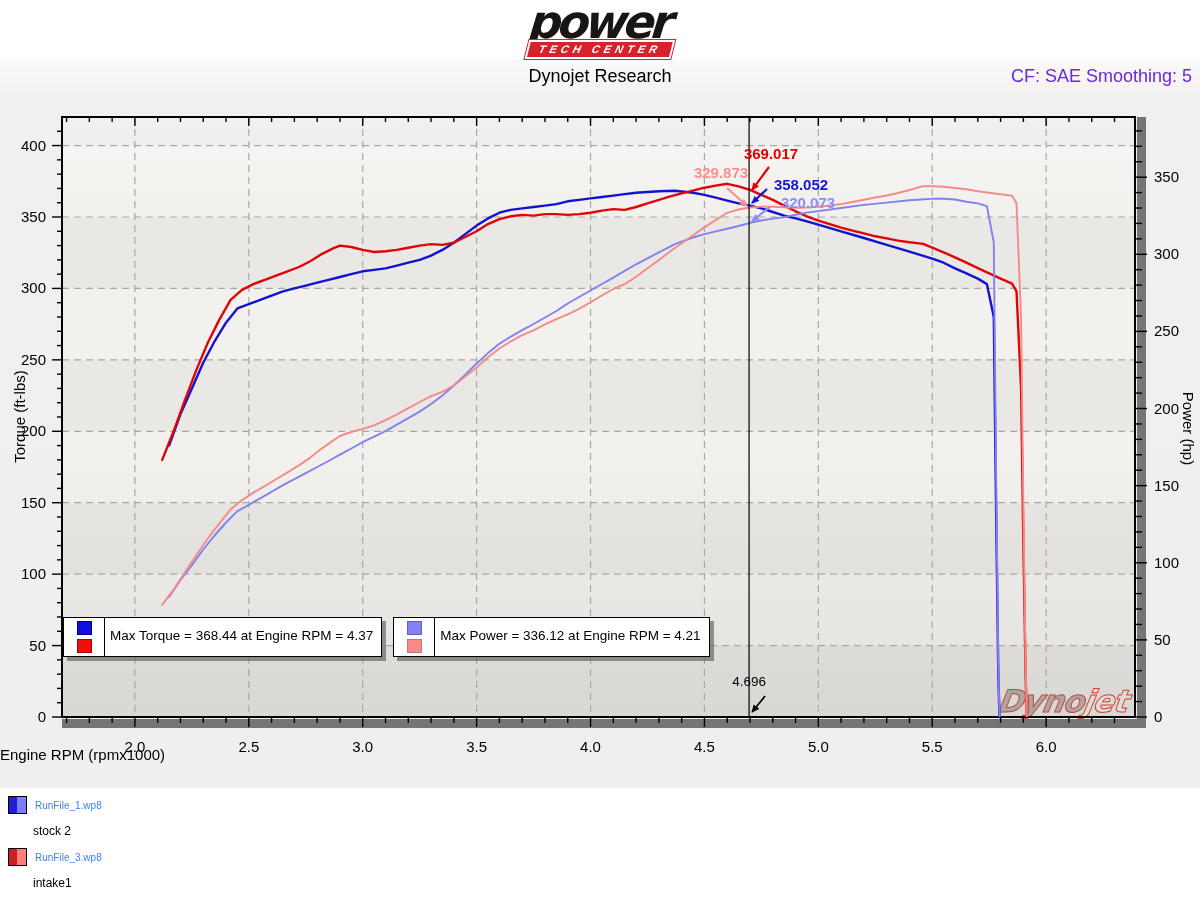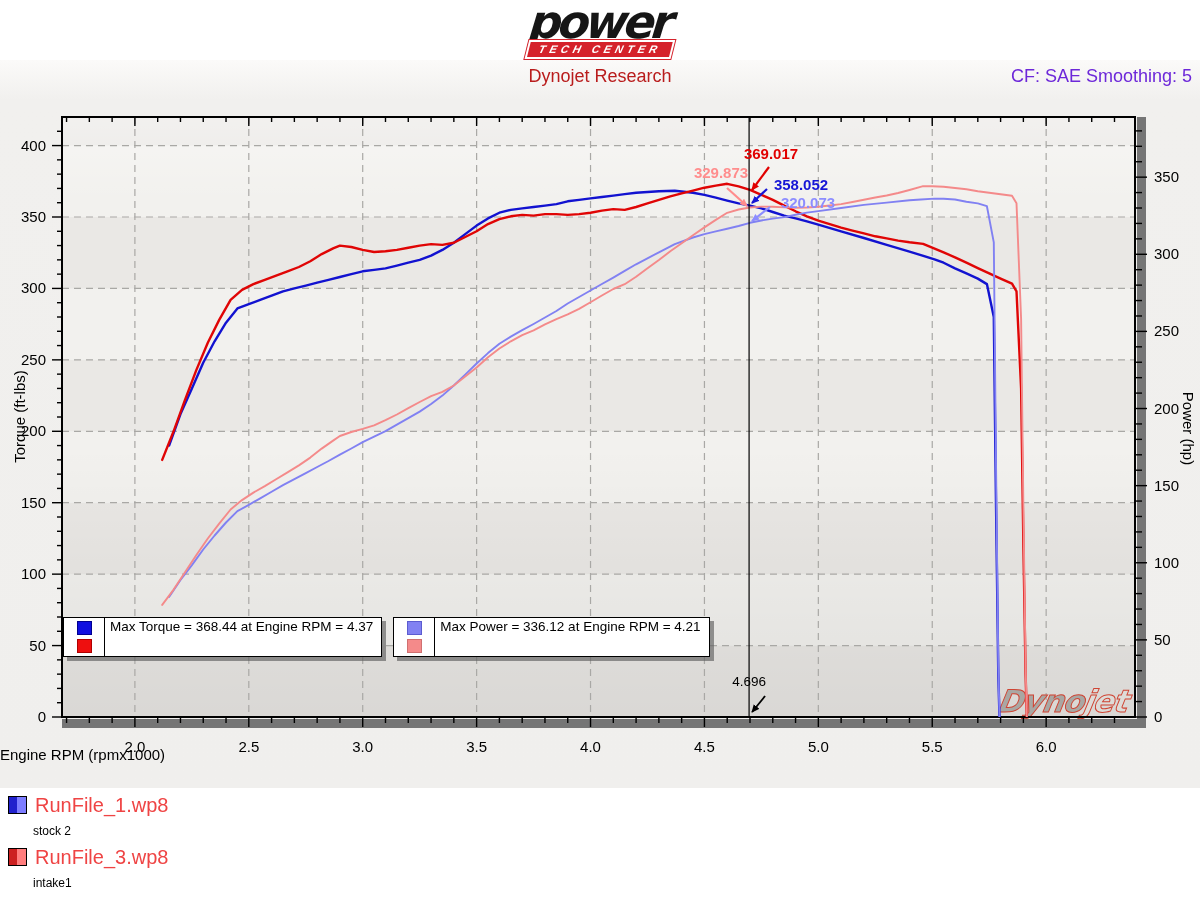--- a/index.html
+++ b/index.html
@@ -11,41 +11,41 @@
   .logo{position:absolute;top:4px;left:50%;transform:translateX(-50%);
         display:flex;flex-direction:column;align-items:center;z-index:5;}
   .logo-word{font-family:"DejaVu Sans",sans-serif;font-style:italic;font-weight:bold;
         font-size:46px;line-height:0.82;letter-spacing:-4px;color:#161616;transform:skewX(-6deg);}
   .logo-band{margin-top:-2px;background:#d5222b;border:2px solid #ffffff;
         box-shadow:0 0 0 1px #d5222b;transform:skewX(-14deg);
         font-style:italic;font-weight:bold;font-size:11px;letter-spacing:4px;color:#ffffff;
         padding:1px 10px 2px 10px;}
   .header-strip{position:absolute;left:0;top:62px;width:1200px;height:32px;z-index:5;}
   .report-title{position:absolute;left:0;top:4px;width:1200px;text-align:center;
-        font-size:18px;color:#b91c1c;}
+        font-size:18px;color:#000000;}
   .cf-label{position:absolute;right:8px;top:4px;font-size:18px;color:#6d28d9;}
   
   .axis-title{position:absolute;font-size:15px;color:#000;z-index:4;}
   .axis-y-left{left:-36px;top:408px;transform:rotate(-90deg);transform-origin:center;width:110px;text-align:center;}
   .axis-y-right{right:-33px;top:420px;transform:rotate(90deg);transform-origin:center;width:90px;text-align:center;}
   .axis-x{left:0;top:746px;width:1200px;}
   
   .legend{position:absolute;left:63px;top:617px;display:flex;gap:11px;z-index:6;}
   .legend-box{background:#ffffff;border:1px solid #000;height:38px;display:flex;
         box-shadow:4px 4px 0 rgba(95,95,95,0.65);}
   .legend-swatch-col{width:40px;border-right:1px solid #000;display:flex;flex-direction:column;
         align-items:center;justify-content:space-evenly;}
   .legend-swatch{width:13px;height:12px;border:1px solid #000;}
-  .legend-text-col{display:flex;flex-direction:column;justify-content:flex-start;padding:0 8px 0 5px;}
+  .legend-text-col{display:flex;flex-direction:column;justify-content:flex-end;padding:0 8px 12px 5px;}
   .legend-text{font-size:13.5px;color:#000;white-space:nowrap;line-height:17px;}
   
   .files{position:absolute;left:8px;top:792px;z-index:5;}
   .file-row{display:flex;align-items:center;height:26px;}
   .file-swatch{width:17px;height:16px;border:1px solid #000;margin-right:8px;}
-  .file-name{font-size:20px;color:#ef4444;}
+  .file-name{font-size:10px;color:#3b82f6;}
   .file-note{font-size:12px;color:#000;margin-left:25px;height:26px;line-height:26px;}
   svg.chart{position:absolute;left:0;top:0;z-index:3;}
 </style>
 </head>
 <body>
 <div class="page">
 
   <div class="chart-bg"></div>
 
   <div class="logo">

